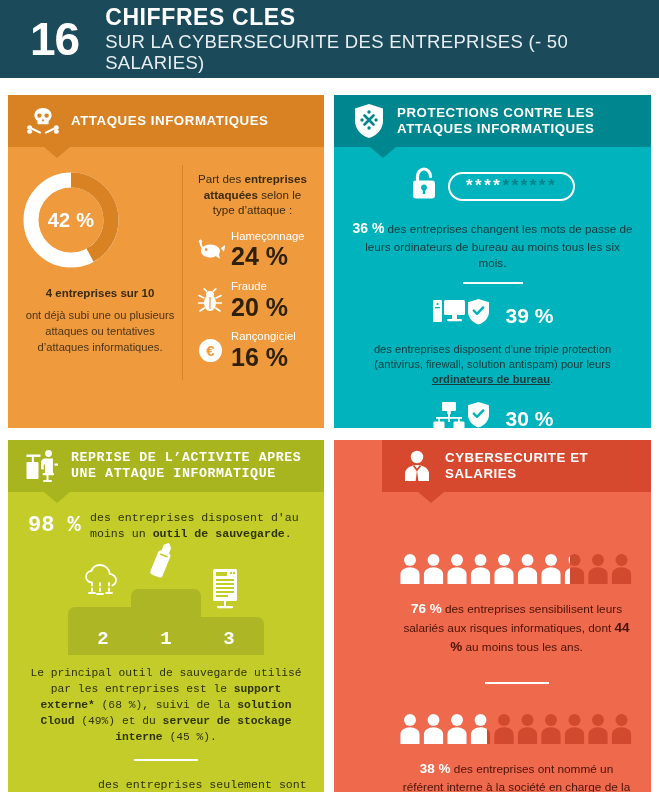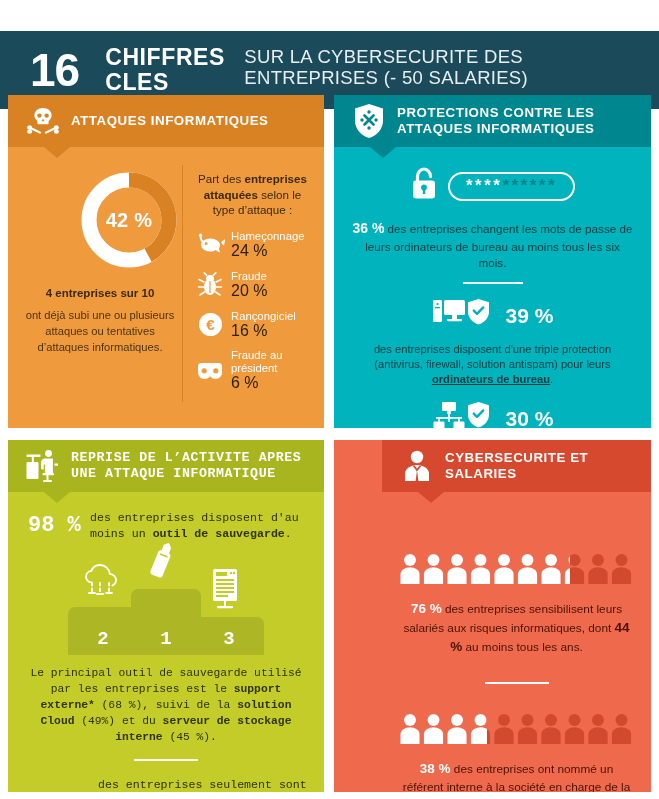--- a/index.html
+++ b/index.html
@@ -7,27 +7,27 @@
     width: 659px; height: 799px;
     background: #ffffff;
     font-family: "Liberation Sans", sans-serif;
     overflow: hidden;
   }
   .page { position: relative; width: 659px; height: 799px; background:#fff; }
 
   
   .top-header {
     position: absolute; left:0; top:0; width:659px; height:78px;
-    background:#1B4A5A; display:flex; align-items:center; padding-left:30px;margin-top:31px;
+    background:#1B4A5A; display:flex; align-items:center; padding-left:30px;
   }
   .big-number {
     color:#ffffff; font-size:46px; font-weight:bold; letter-spacing:-1px;
     line-height:1; margin-right:26px;
   }
-  .title-block { display:flex; flex-direction:row; justify-content:center; }
+  .title-block { display:flex; flex-direction:column; justify-content:center; }
   .title-main {
     color:#ffffff; font-size:23px; font-weight:bold; letter-spacing:0.6px;
     line-height:1.08;
   }
   .title-sub {
     color:#e8eef1; font-size:18.5px; font-weight:normal; letter-spacing:0.3px;
     line-height:1.15; margin-top:1px;
   }
 
   
@@ -65,21 +65,21 @@
   .panel-body { position:relative; padding:0 12px; }
 
   
   .attacks-row { display:flex; padding-top:16px; }
   .attacks-left { width:160px; position:relative; }
   .attacks-divider {
     width:1px; background:#D98224; margin:2px 8px 0 2px; align-self:stretch;
   }
   .attacks-right { flex:1; padding-left:2px; }
 
-  .donut-wrap { display:flex; justify-content:flex-end; margin-top:6px; }
+  .donut-wrap { display:flex; justify-content:flex-start; margin-top:6px; }
   .donut { position:relative; width:102px; height:102px; }
   .donut svg { display:block; }
   .donut-label {
     position:absolute; left:0; top:0; width:102px; height:102px;
     display:flex; align-items:center; justify-content:center;
     color:#ffffff; font-size:20px; font-weight:bold; letter-spacing:0.2px;
   }
   .stat-4ent {
     text-align:center; margin-top:16px; color:#3a2a12;
     font-size:11.5px; font-weight:bold;
@@ -92,21 +92,21 @@
   .part-title {
     text-align:center; color:#3a2a12; font-size:11.6px; line-height:1.35;
     margin-bottom:12px; padding:0 4px;margin-top:8px;
   }
   .part-title b { font-weight:bold; }
 
   .attack-item { display:flex; align-items:center; margin-bottom:9px; }
   .attack-ico { width:34px; min-width:34px; display:flex; align-items:center; justify-content:center; }
   .attack-txt { padding-left:4px; }
   .attack-name { color:#ffffff; font-size:11.3px; line-height:1.1; }
-  .attack-val { color:#2e2009; font-size:16px; font-weight:normal; line-height:1.15; }
+  .attack-val { color:#2e2009; font-size:25px; font-weight:bold; line-height:1.15; }
 
   
   .pw-row { display:flex; align-items:center; justify-content:center; gap:10px; margin-top:20px; }
   .pw-box {
     border:2px solid #ffffff; border-radius:16px; padding:3px 16px 5px 16px;
     letter-spacing:2.5px; font-size:17px; font-weight:bold; line-height:1;
   }
   .pw-box .on  { color:#ffffff; }
   .pw-box .off { color:#00848C; }
 
@@ -269,33 +269,20 @@
                 <circle cx="13.5" cy="13.5" r="11.5" fill="#ffffff"></circle>
                 <text x="13.5" y="19.2" font-family="Liberation Sans, sans-serif" font-size="15" font-weight="bold" fill="#F09A3E" text-anchor="middle">€</text>
               </svg>
             </div>
             <div class="attack-txt">
               <div class="attack-name">Rançongiciel</div>
               <div class="attack-val">16 %</div>
             </div>
           </div>
 
-          <div class="attack-item">
-            <div class="attack-ico">
-              <svg width="30" height="20" viewBox="0 0 30 20">
-                <path d="M3 5c0-1.7 1.4-3 3.1-3h17.8C25.6 2 27 3.3 27 5v6.5c0 3.6-3 6.5-6.7 6.5-2.3 0-4.3-1.1-5.3-2.9-1 1.8-3 2.9-5.3 2.9C6 18 3 15.1 3 11.5V5z" fill="#ffffff"></path>
-                <circle cx="9.2" cy="9.8" r="2.6" fill="#F09A3E"></circle>
-                <circle cx="20.8" cy="9.8" r="2.6" fill="#F09A3E"></circle>
-              </svg>
-            </div>
-            <div class="attack-txt">
-              <div class="attack-name">Fraude au président</div>
-              <div class="attack-val">6 %</div>
-            </div>
-          </div>
         </div>
       </div>
     </div>
   </div>
 
   <div class="panel" id="panel-protections">
     <div class="panel-head">
       <div class="head-icon">
         <svg width="32" height="36" viewBox="0 0 32 36">
           <path d="M16 1L2 5.4v12.3C2 26 8 32.6 16 35c8-2.4 14-9 14-17.3V5.4L16 1z" fill="#ffffff"></path>

